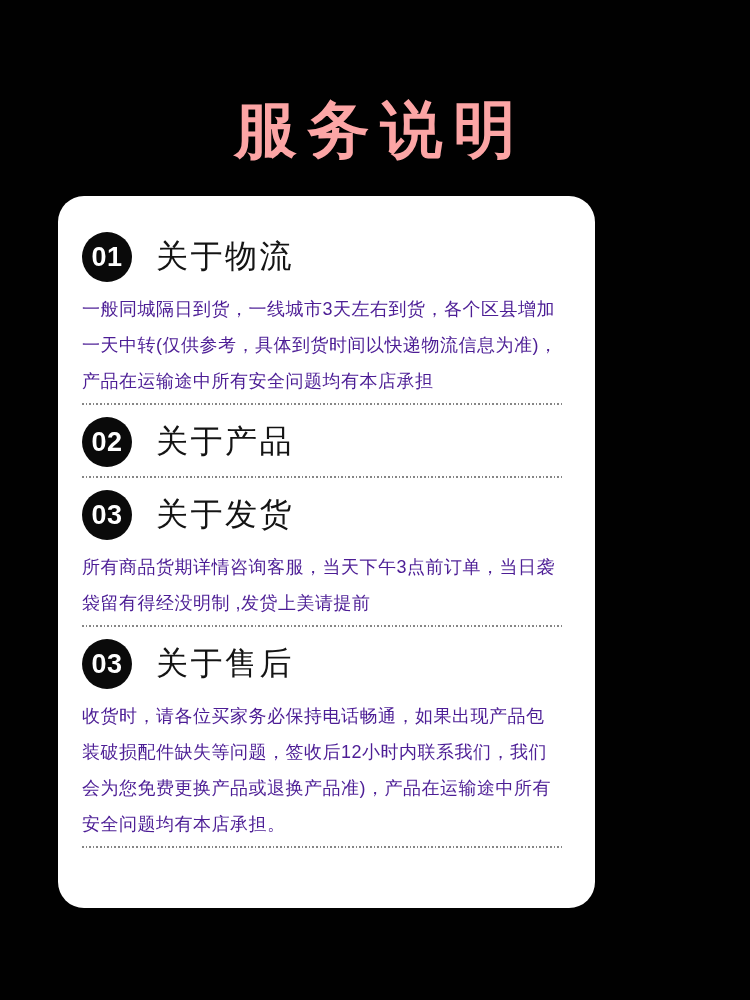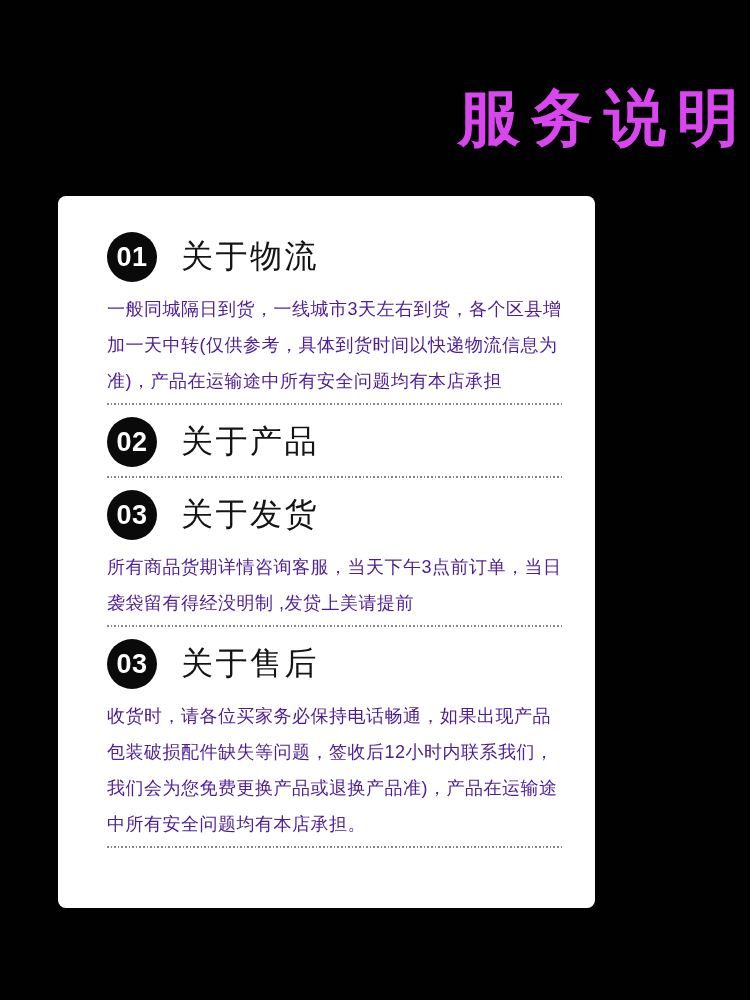--- a/index.html
+++ b/index.html
@@ -10,38 +10,38 @@
     -webkit-font-smoothing: antialiased;
   }
   .page {
     position: relative;
     width: 750px; height: 1000px;
     background: #010101;
     overflow: hidden;
   }
   .page-title {
     position: absolute;
-    top: 76px; left: 0;
+    top: 88px; left: 0;
     width: 100%;
-    text-align: right;
-    color: #d946ef;
+    text-align: center;
+    color: #fca5a5;
     font-size: 62px;
     font-weight: 700;
     letter-spacing: 11px;
     text-indent: 11px; 
     white-space: nowrap;
   }
   .card {
     position: absolute;
     left: 58px; top: 196px;
     width: 537px; height: 712px;
     box-sizing: border-box;
     background: #ffffff;
-    border-radius: 8px;
-    padding: 36px 33px 0 49px;
+    border-radius: 26px;
+    padding: 36px 33px 0 24px;
   }
   .section-header {
     display: flex;
     align-items: center;
     margin: 0 0 9px 0;
   }
   .badge {
     flex: 0 0 auto;
     width: 50px; height: 50px;
     border-radius: 50%;

